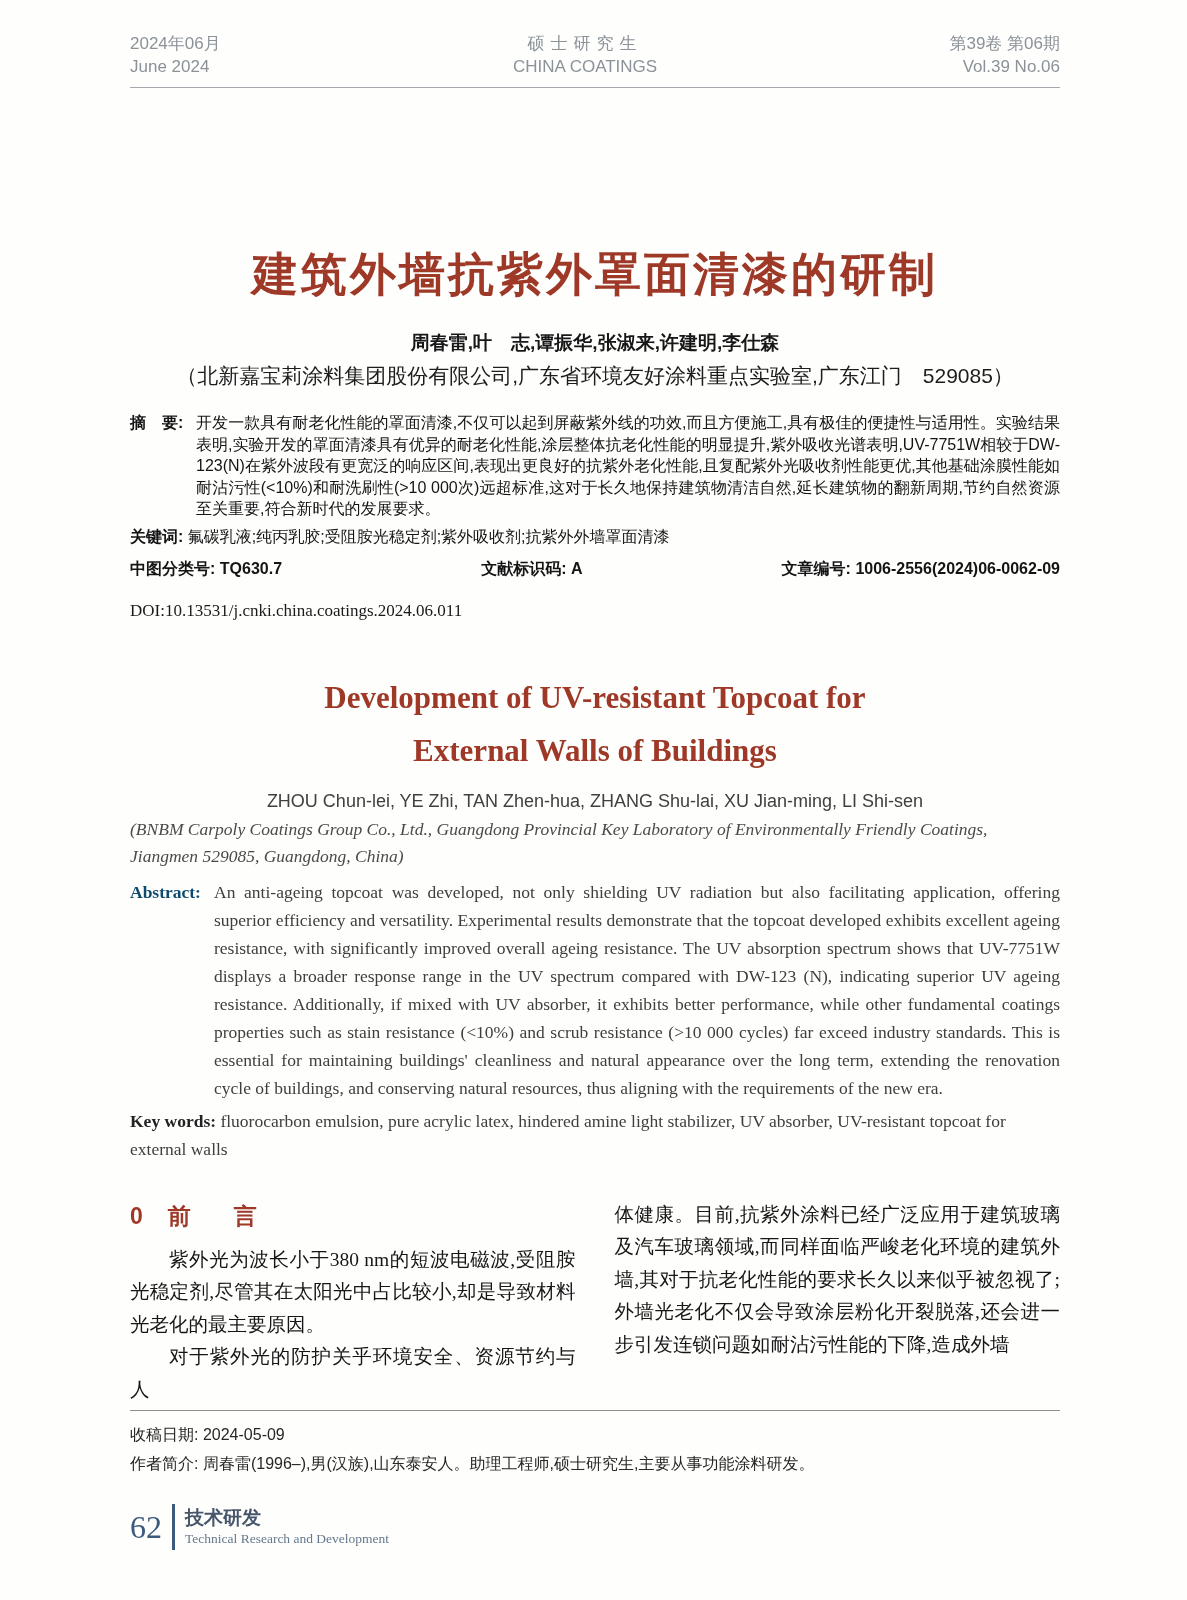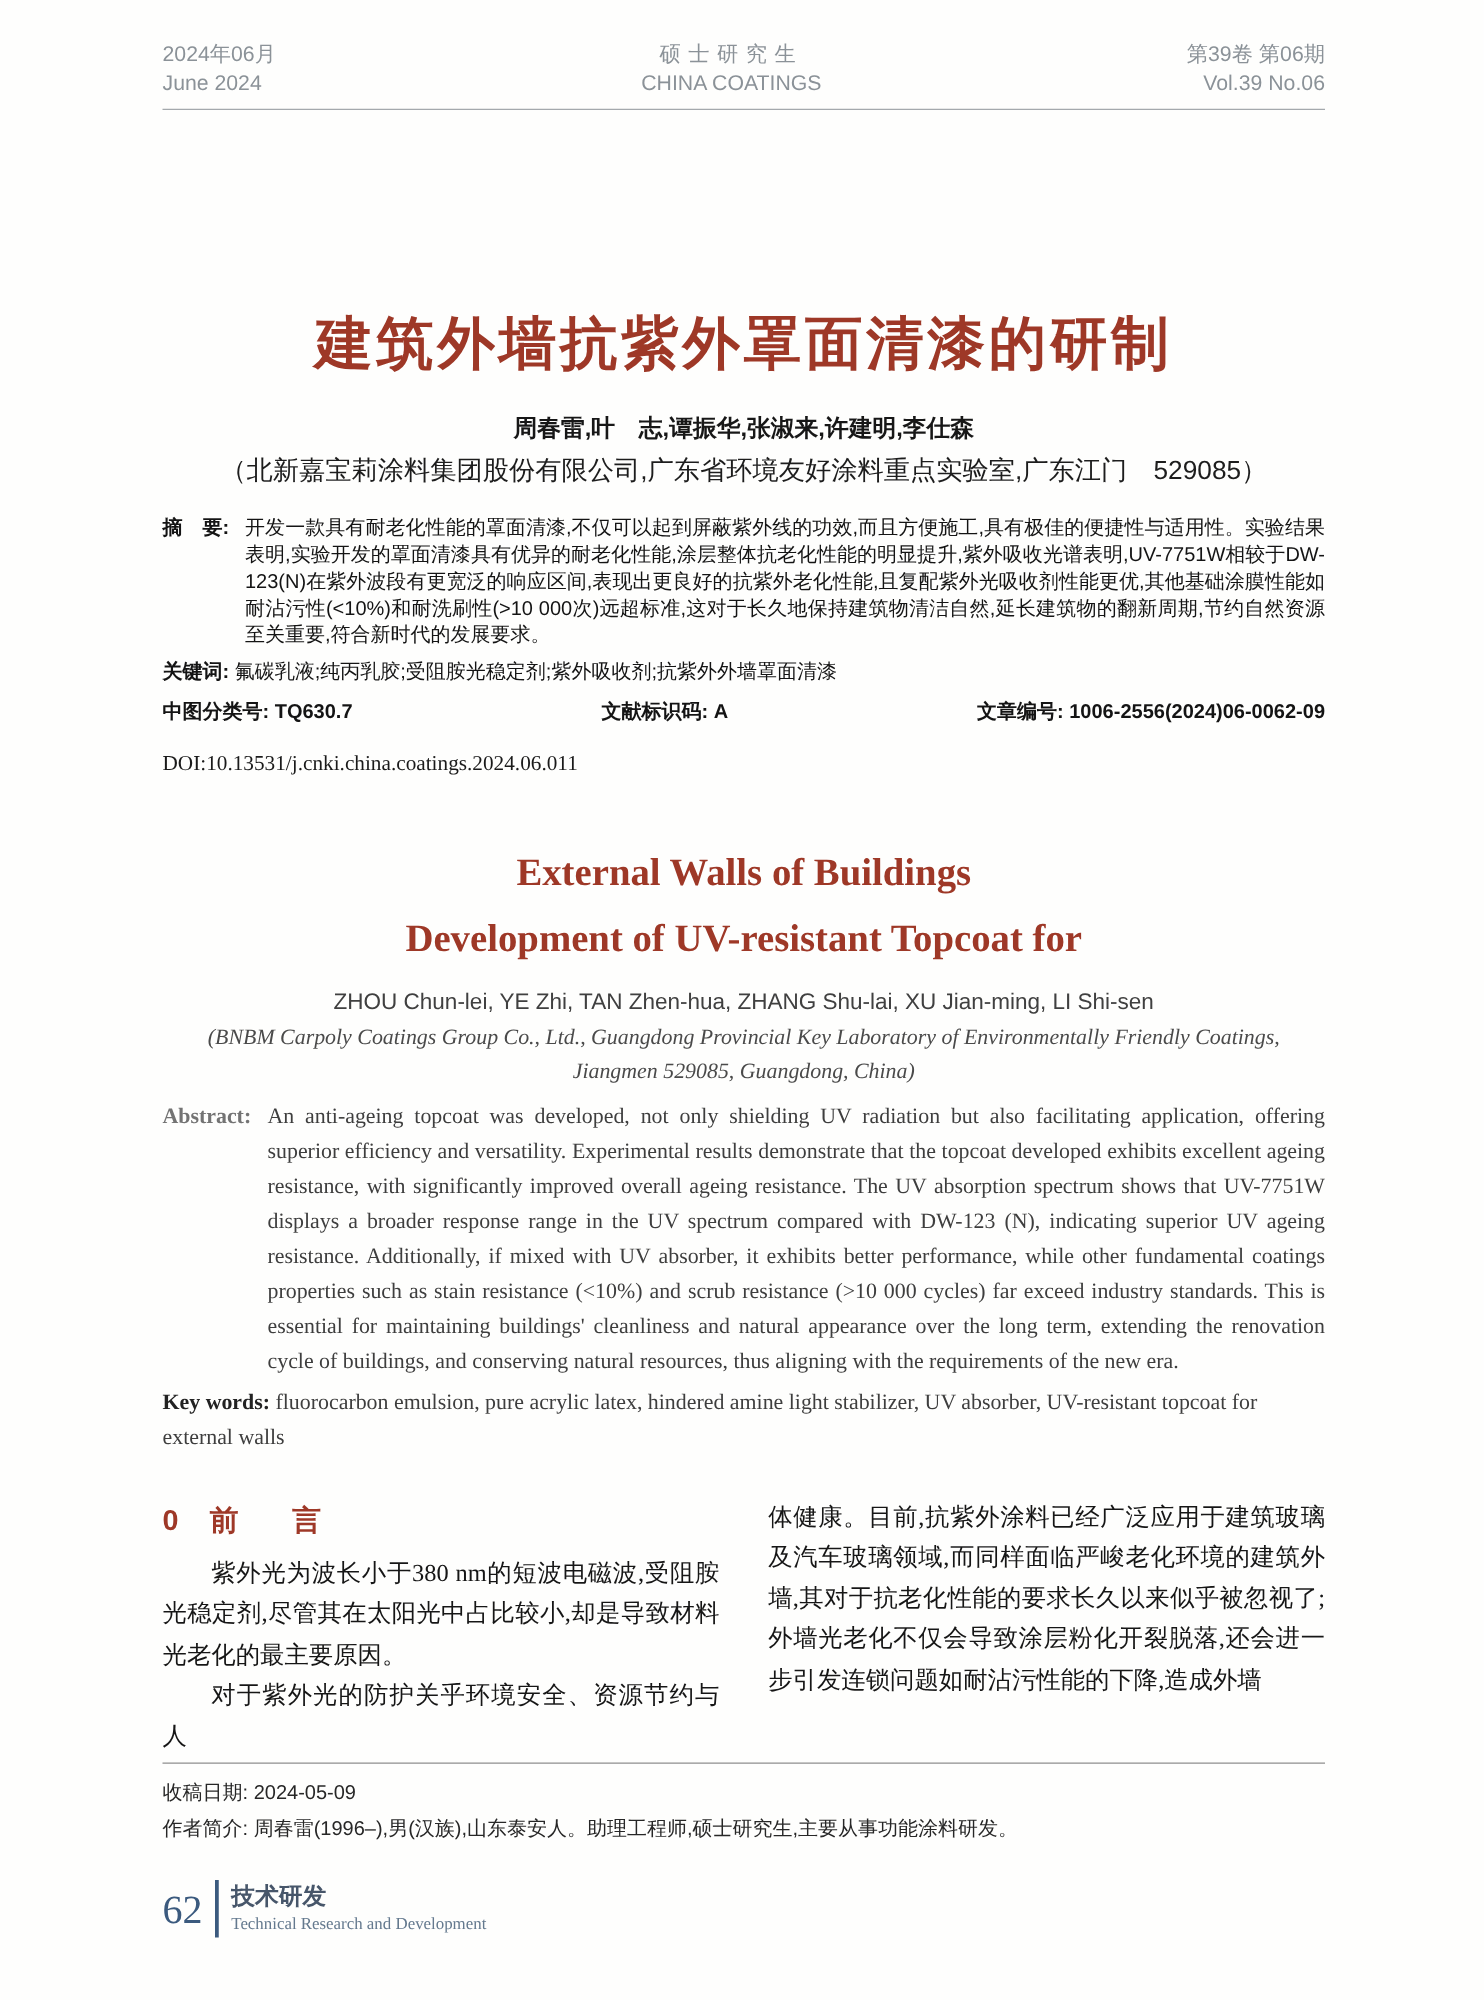--- a/index.html
+++ b/index.html
@@ -55,32 +55,32 @@
 
   
   .title-en {
     margin-top: 50px; text-align:center;
     font-family:"Liberation Serif", serif; font-weight:700;
     color: var(--accent-red, #9e3827);
     font-size: 31px; line-height: 53px;
   }
   .authors-en { margin-top: 14px; text-align:center; font-size: 18px; color:#404040; }
   .affil-en {
-    margin-top: 4px; text-align:center;
+    margin-top: 4px; text-align:left;
     font-family:"Liberation Serif", serif; font-style:italic;
     font-size: 17.5px; line-height: 27px; color:#4a4a4a;
   }
   .abstract-en {
     margin-top: 8px;
     font-family:"Liberation Serif", serif;
     font-size: 17.5px; line-height: 28px; color:#3e3e3e;
     text-align: justify;
     padding-left: 84px;
   }
-  .abstract-en .lbl { display:inline-block; width:84px; margin-left:-84px; font-weight:700; color:#737373; font-style:normal; }
+  .abstract-en .lbl { display:inline-block; width:84px; margin-left:-84px; font-weight:700; color:#0c4a6e; font-style:normal; }
   .keywords-en {
     margin-top: 5px;
     font-family:"Liberation Serif", serif;
     font-size: 17.5px; line-height: 28px; color:#3e3e3e;
   }
   .keywords-en .lbl { font-weight:700; color:#222; }
 
   
   .columns { margin-top: 36px; display:flex; gap: 39px; }
   .col { width: calc(50% - 13px); }
@@ -164,22 +164,22 @@
       </div>
       <div>
         <span class="lbl">文章编号:</span>
         <span>1006-2556(2024)06-0062-09</span>
       </div>
     </div>
 
     <div class="doi-line">DOI:10.13531/j.cnki.china.coatings.2024.06.011</div>
 
     <div class="title-en">
+      <div>Development of UV-resistant Topcoat for</div>
       <div>External Walls of Buildings</div>
-      <div>Development of UV-resistant Topcoat for</div>
     </div>
 
     <div class="authors-en">ZHOU Chun-lei, YE Zhi, TAN Zhen-hua, ZHANG Shu-lai, XU Jian-ming, LI Shi-sen</div>
     <div class="affil-en">
       <div>(BNBM Carpoly Coatings Group Co., Ltd., Guangdong Provincial Key Laboratory of Environmentally Friendly Coatings,</div>
       <div>Jiangmen 529085, Guangdong, China)</div>
     </div>
 
     <div class="abstract-en">
       <span class="lbl">Abstract:</span><span>An anti-ageing topcoat was developed, not only shielding UV radiation but also facilitating application, offering superior efficiency and versatility. Experimental results demonstrate that the topcoat developed exhibits excellent ageing resistance, with significantly improved overall ageing resistance. The UV absorption spectrum shows that UV-7751W displays a broader response range in the UV spectrum compared with DW-123 (N), indicating superior UV ageing resistance. Additionally, if mixed with UV absorber, it exhibits better performance, while other fundamental coatings properties such as stain resistance (&lt;10%) and scrub resistance (&gt;10 000 cycles) far exceed industry standards. This is essential for maintaining buildings' cleanliness and natural appearance over the long term, extending the renovation cycle of buildings, and conserving natural resources, thus aligning with the requirements of the new era.</span>

